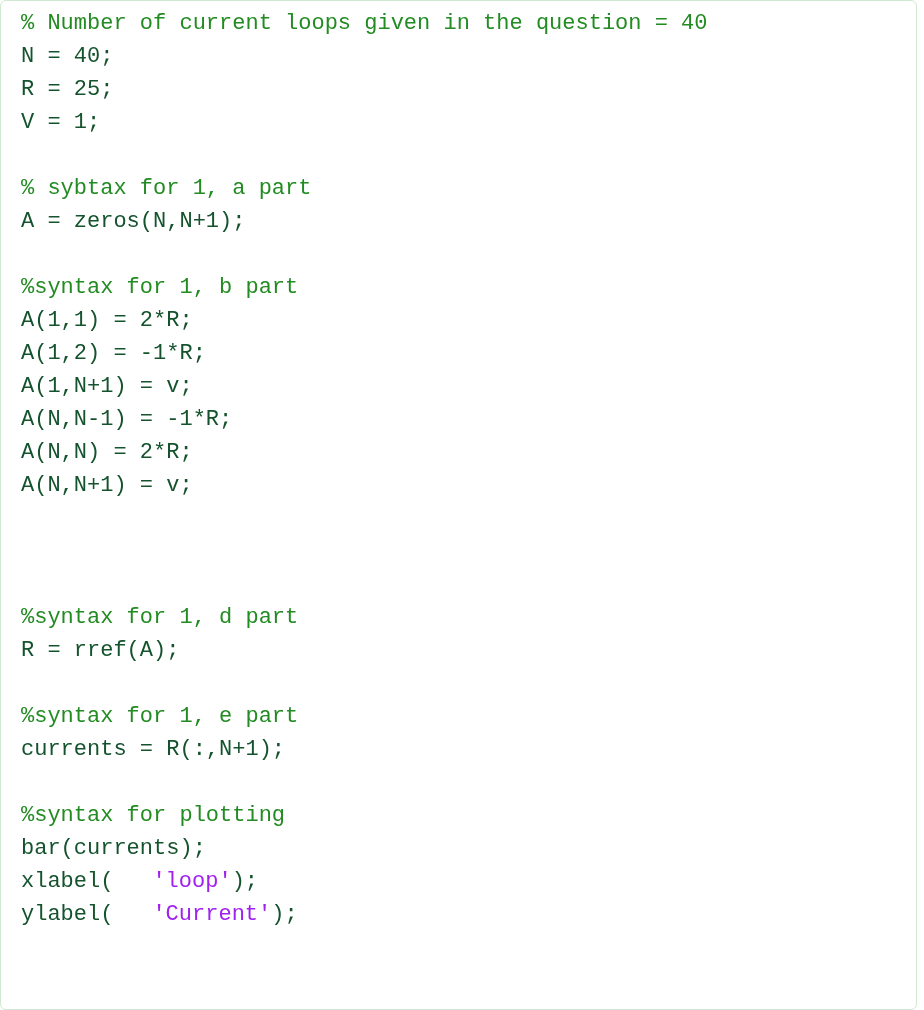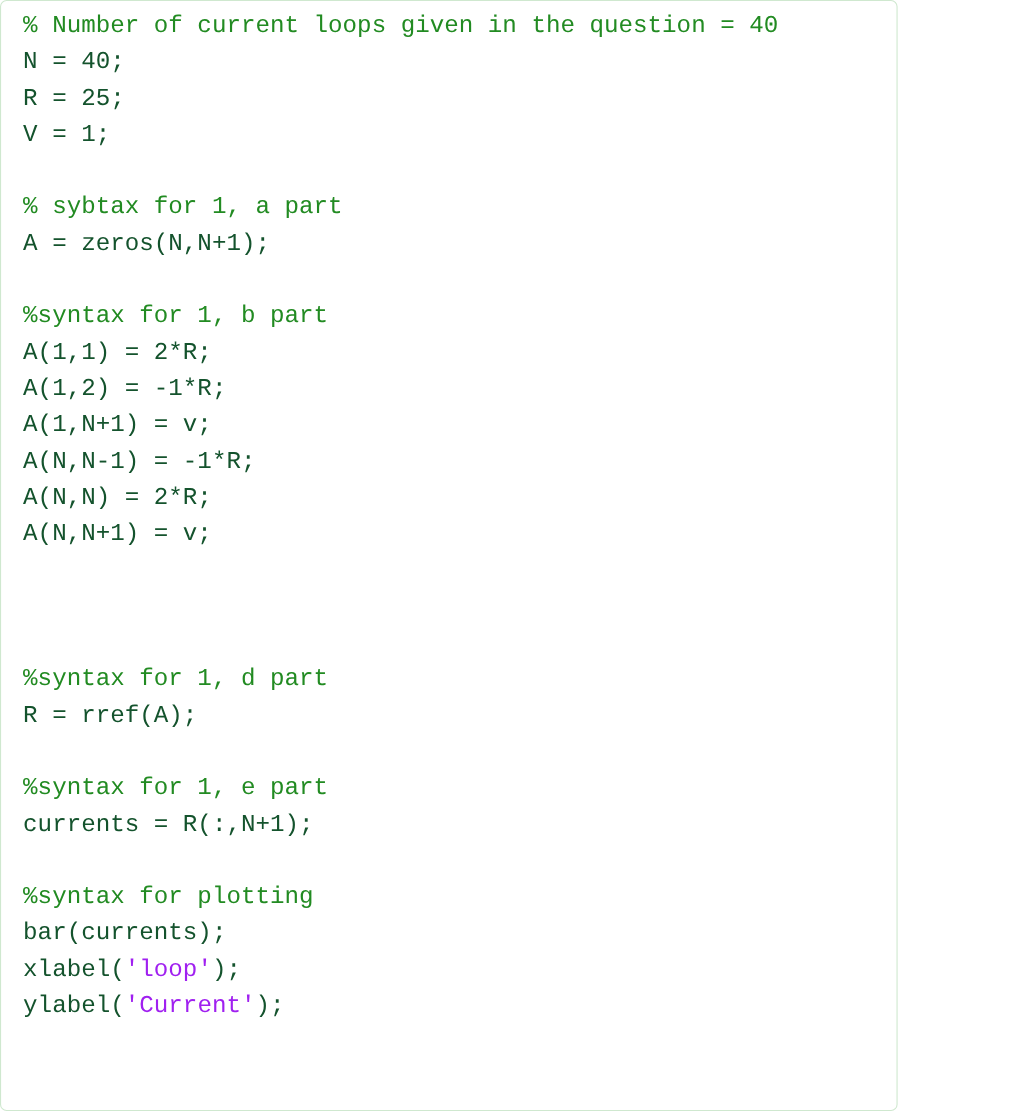--- a/index.html
+++ b/index.html
@@ -3,32 +3,32 @@
 <meta charset="utf-8">
 <style>
   html, body {
     margin: 0;
     padding: 0;
     background: #ffffff;
     width: 924px;
   }
   .code-block {
     box-sizing: border-box;
-    width: 816px;
+    width: 917px;
     min-height: 1010px;
     padding: 6px 16px 6px 20px;
     border: 1px solid #cfe8cf;
     border-radius: 6px;
     font-family: Consolas, "Courier New", monospace;
     font-size: 22px;
     line-height: 33px;
     white-space: pre;
     color: #000;
     overflow: hidden;
   }
   .tok-comment { color: #228B22; }
-  .tok-string  { color: #a020f0; }
+  .tok-string  { color: #a020f0; margin-left: 39px; }
   .tok-plain   { color: #14532d; }
 </style>
 </head>
 <body>
 
 <div class="code-block" id="code-block"><div><span class="tok-comment">% Number of current loops given in the question = 40</span></div><div><span class="tok-plain">N = 40;</span></div><div><span class="tok-plain">R = 25;</span></div><div><span class="tok-plain">V = 1;</span></div><div>&nbsp;</div><div><span class="tok-comment">% sybtax for 1, a part</span></div><div><span class="tok-plain">A = zeros(N,N+1);</span></div><div>&nbsp;</div><div><span class="tok-comment">%syntax for 1, b part</span></div><div><span class="tok-plain">A(1,1) = 2*R;</span></div><div><span class="tok-plain">A(1,2) = -1*R;</span></div><div><span class="tok-plain">A(1,N+1) = v;</span></div><div><span class="tok-plain">A(N,N-1) = -1*R;</span></div><div><span class="tok-plain">A(N,N) = 2*R;</span></div><div><span class="tok-plain">A(N,N+1) = v;</span></div><div>&nbsp;</div><div>&nbsp;</div><div>&nbsp;</div><div><span class="tok-comment">%syntax for 1, d part</span></div><div><span class="tok-plain">R = rref(A);</span></div><div>&nbsp;</div><div><span class="tok-comment">%syntax for 1, e part</span></div><div><span class="tok-plain">currents = R(:,N+1);</span></div><div>&nbsp;</div><div><span class="tok-comment">%syntax for plotting</span></div><div><span class="tok-plain">bar(currents);</span></div><div><span class="tok-plain">xlabel(</span><span class="tok-string">'loop'</span><span class="tok-plain">);</span></div><div><span class="tok-plain">ylabel(</span><span class="tok-string">'Current'</span><span class="tok-plain">);</span></div></div>
 
 </body></html>

